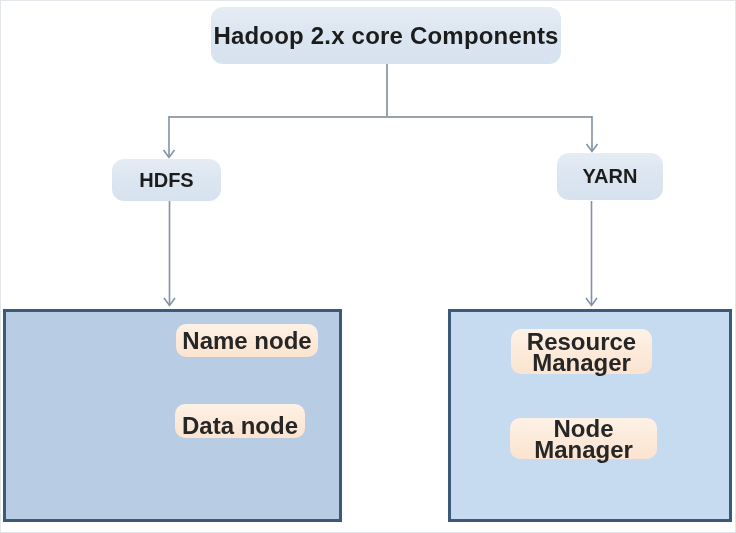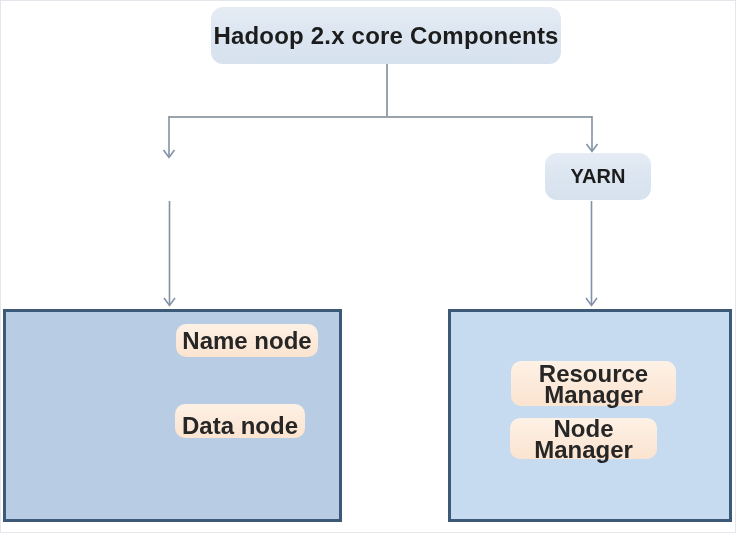--- a/index.html
+++ b/index.html
@@ -42,21 +42,21 @@
   .node.root {
     left: 210px; top: 6px; width: 350px; height: 57px;
     font-size: 24px;
     letter-spacing: 0.2px;
   }
   .node.branch-hdfs {
     left: 111px; top: 158px; width: 109px; height: 42px;
     font-size: 20px;
   }
   .node.branch-yarn {
-    left: 544px; top: 152px; width: 106px; height: 47px;
+    left: 556px; top: 152px; width: 106px; height: 47px;
     font-size: 20px;
   }
   .container-box {
     position: absolute;
     box-sizing: border-box;
     border: 3px solid #3c5a78;
   }
   .container-hdfs {
     left: 2px; top: 308px; width: 339px; height: 213px;
     background: #b8cce4;
@@ -77,21 +77,21 @@
     font-size: 24px;
     font-weight: 700;
     line-height: 21px;
     color: #262626;
     padding: 2px 6px;
   }
   
   .leaf.name-node          { left: 175px; top: 323px; width: 142px; height: 33px; }
   .leaf.secondary-namenode { left: 18px;  top: 356px; width: 143px; height: 46px; }
   .leaf.data-node          { left: 174px; top: 403px; width: 130px; height: 34px; align-items: flex-end; }
-  .leaf.resource-manager   { left: 510px; top: 328px; width: 165px; height: 45px; margin-top: 32px; }
+  .leaf.resource-manager   { left: 510px; top: 328px; width: 141px; height: 45px; }
   .leaf.node-manager       { left: 509px; top: 417px; width: 147px; height: 41px; text-align: center; }
 </style>
 </head>
 <body>
 
 <div class="canvas">
 
   <svg class="connectors" viewBox="0 0 736 533" xmlns="http://www.w3.org/2000/svg">
 
     <path d="M386,63 L386,116" stroke="#9aa2aa" stroke-width="2" fill="none"></path>
@@ -108,20 +108,23 @@
     <path d="M163,297 L168.5,304.5 L174,297" stroke="#8292a6" stroke-width="1.6" fill="none"></path>
 
     <path d="M590.5,200 L590.5,304" stroke="#8292a6" stroke-width="1.6" fill="none"></path>
     <path d="M585,297 L590.5,304.5 L596,297" stroke="#8292a6" stroke-width="1.6" fill="none"></path>
   </svg>
 
   <div class="node root">
     <span>Hadoop 2.x core Components</span>
   </div>
 
+  <div class="node branch-hdfs">
+    <span>HDFS</span>
+  </div>
   <div class="node branch-yarn">
     <span>YARN</span>
   </div>
 
   <div class="container-box container-hdfs"></div>
 
   <div class="container-box container-yarn"></div>
 
   <div class="leaf name-node">
     <span>Name node</span>

